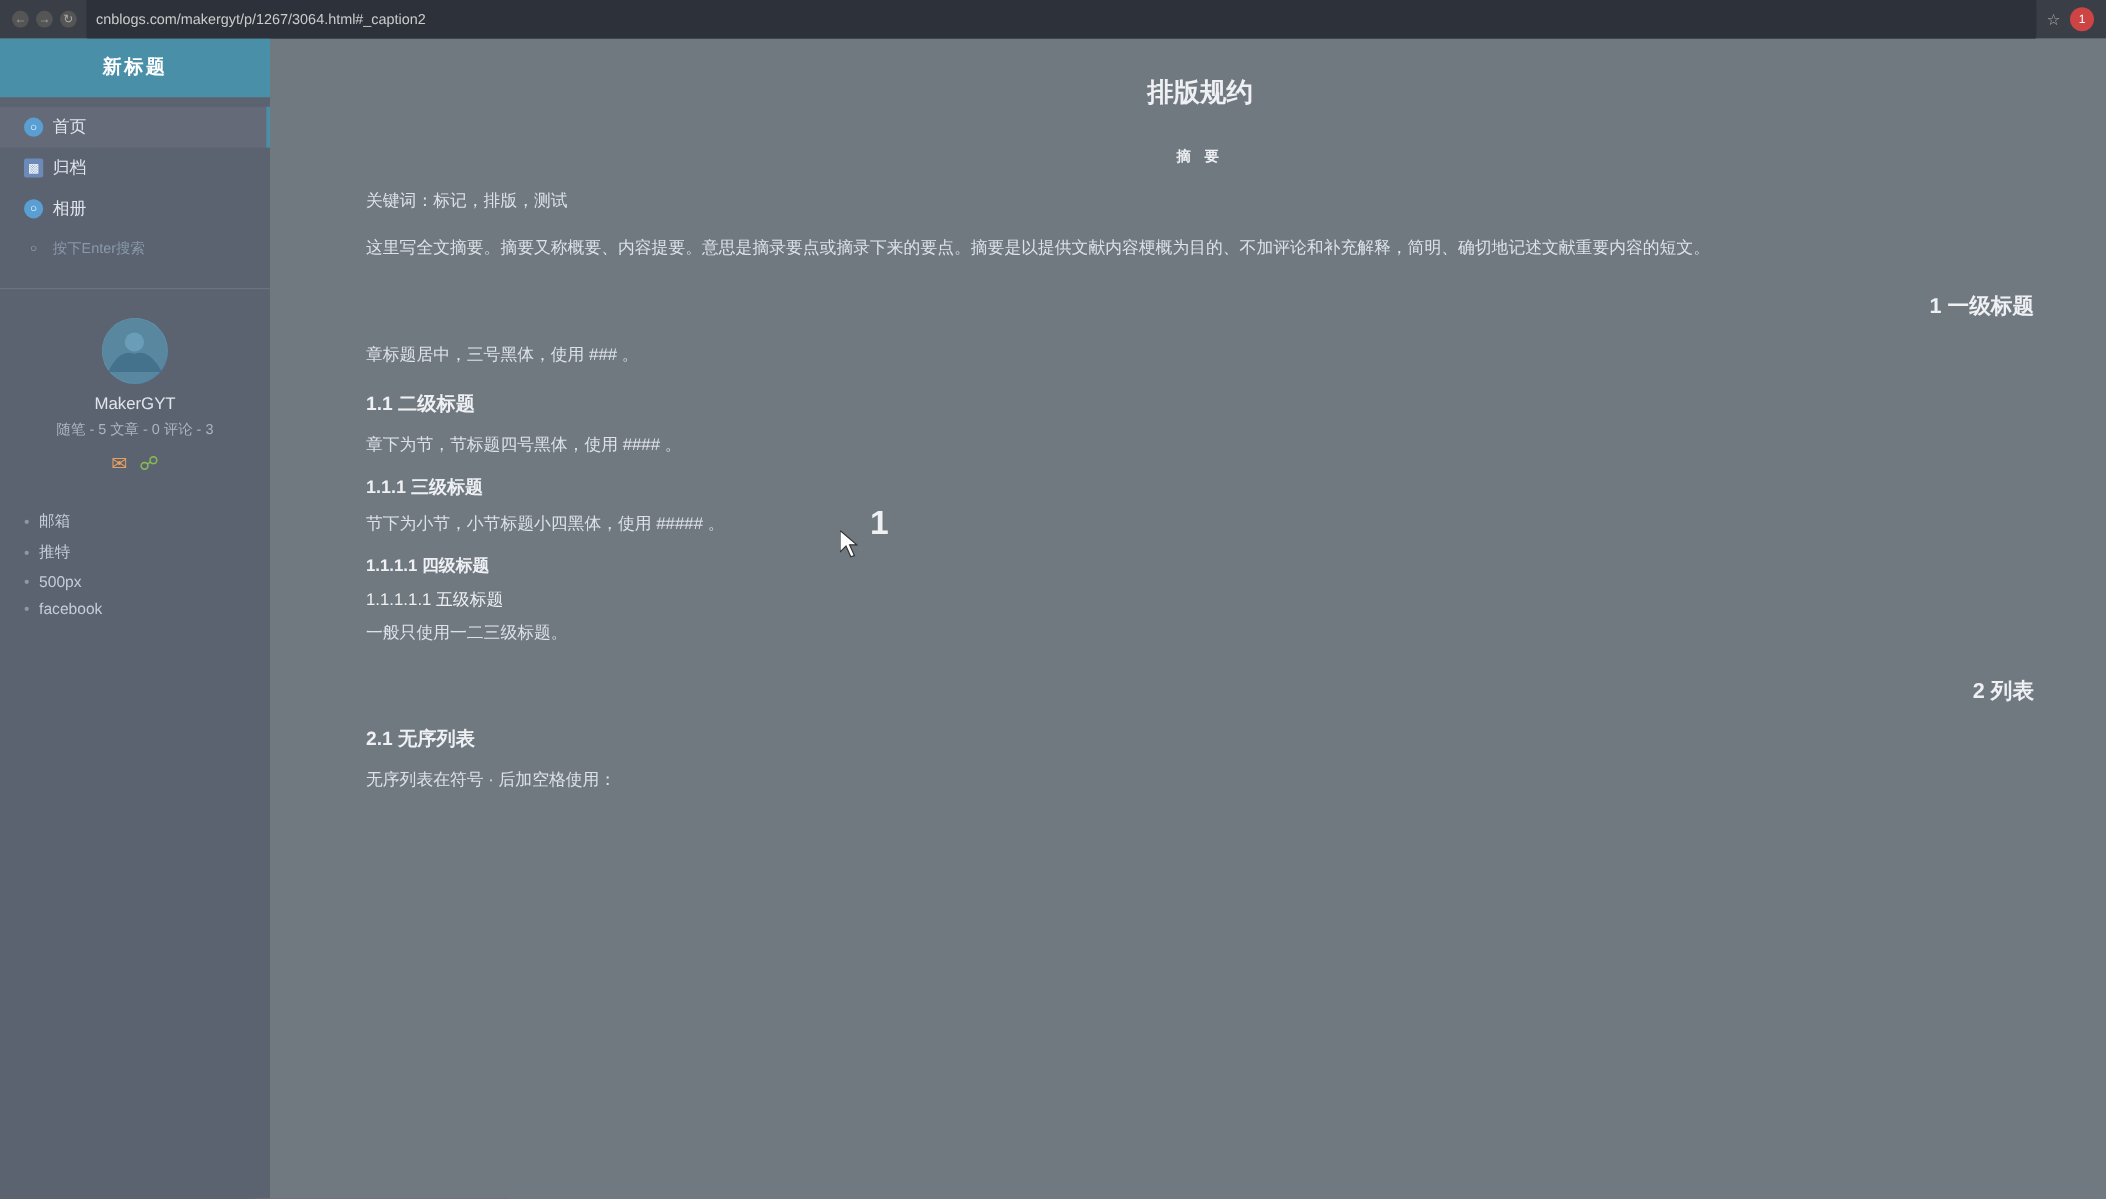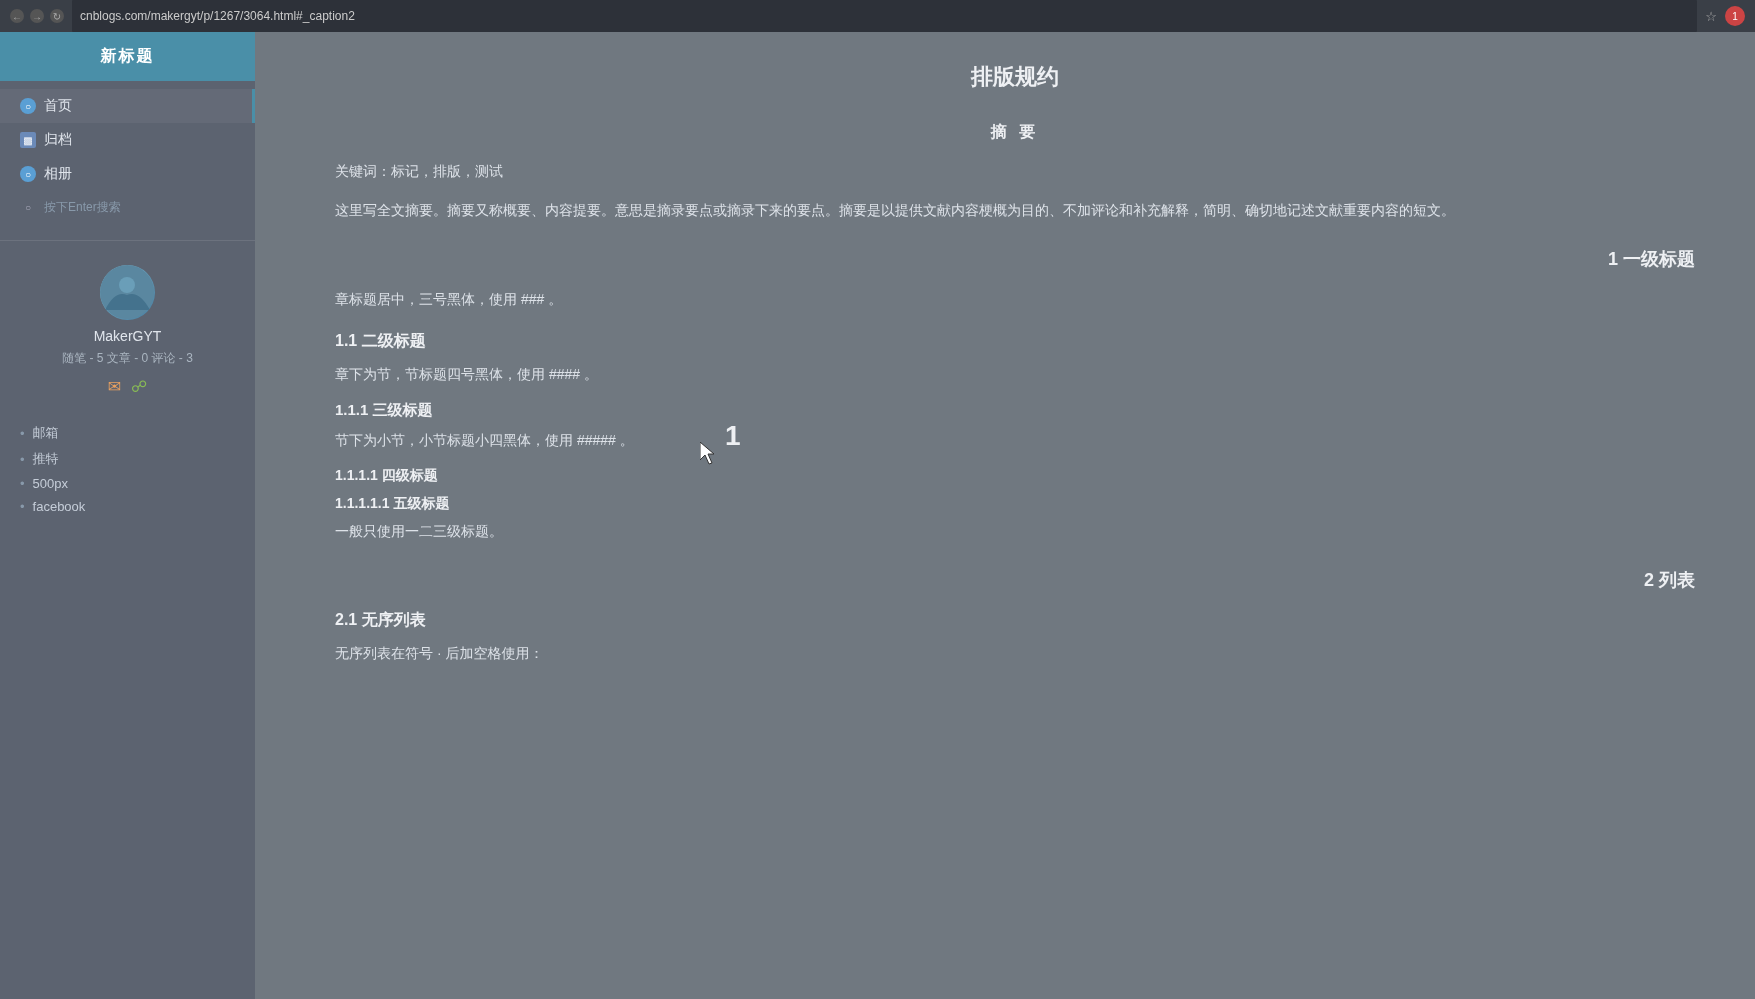--- a/index.html
+++ b/index.html
@@ -54,21 +54,21 @@
 
     
     .main-layout {
       display: flex;
       flex: 1;
       overflow: hidden;
     }
 
     
     .sidebar {
-      width: 255px;
+      width: 225px;
       background: #5c6370;
       flex-shrink: 0;
       display: flex;
       flex-direction: column;
     }
     .sidebar-title {
       background: #4a8fa8;
       color: #fff;
       text-align: center;
       padding: 14px 0;
@@ -175,21 +175,21 @@
     .article-title {
       text-align: center;
       font-size: 22px;
       color: #eef0f3;
       margin-bottom: 30px;
       font-weight: bold;
     }
 
     .section-heading {
       text-align: center;
-      font-size: 16px;
+      font-size: 12px;
       color: #eef0f3;
       margin-bottom: 16px;
       letter-spacing: 4px;
     }
 
     .paragraph {
       color: #dde2e8;
       font-size: 14px;
       line-height: 1.8;
       margin-bottom: 14px;
@@ -220,21 +220,21 @@
     .h4-heading {
       font-size: 14px;
       color: #eef0f3;
       font-weight: bold;
       margin: 12px 0 6px;
     }
 
     .h5-heading {
       font-size: 14px;
       color: #eef0f3;
-      font-weight: bold;
+      font-weight: normal;
       margin: 10px 0 6px;
     }
 
     .content-wrapper {
       position: relative;
     }
   </style>
 </head>
 <body>
 

